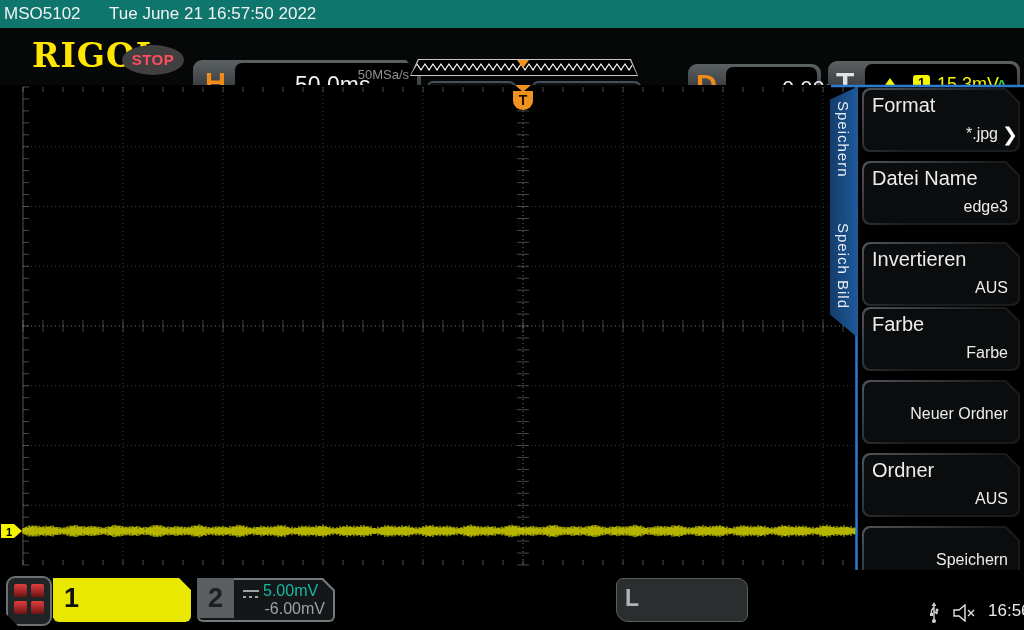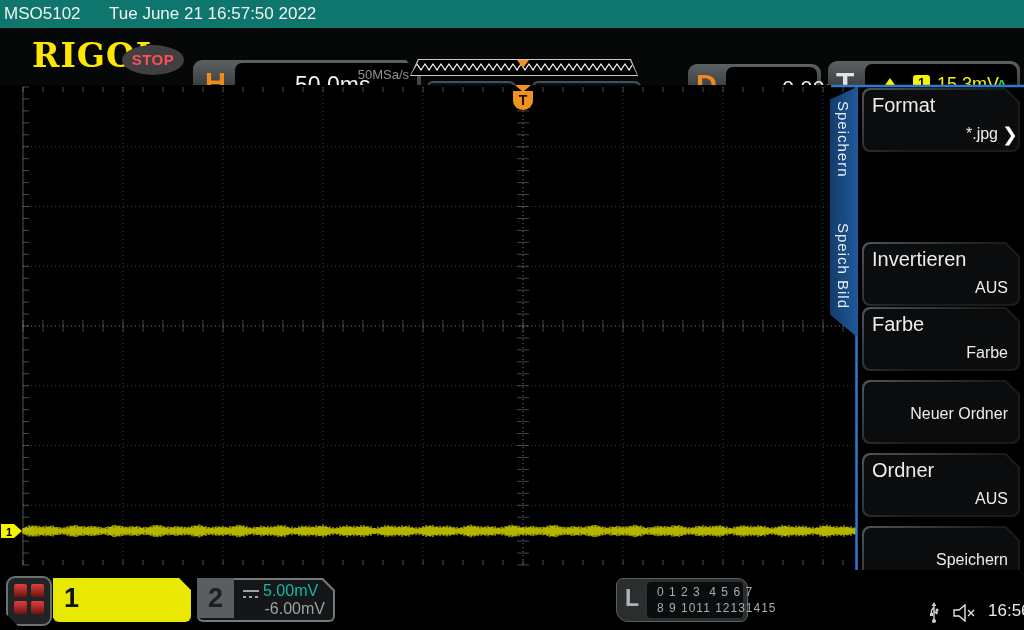--- a/index.html
+++ b/index.html
@@ -429,20 +429,25 @@
     <div id="tab-speichern" class="tab-label">Speichern</div>
     <div id="tab-speichbild" class="tab-label">Speich Bild</div>
   </div>
 
   <div class="mi" style="top:88px">
     <div class="mi-in"></div>
     <span class="mi-label">Format</span>
     <span class="mi-value" style="right:22px">*.jpg</span>
     <span class="mi-chevron">❯</span>
   </div>
+  <div class="mi" style="top:161px">
+    <div class="mi-in"></div>
+    <span class="mi-label">Datei Name</span>
+    <span class="mi-value">edge3</span>
+  </div>
   <div class="mi" style="top:242px">
     <div class="mi-in"></div>
     <span class="mi-label">Invertieren</span>
     <span class="mi-value">AUS</span>
   </div>
   <div class="mi" style="top:307px">
     <div class="mi-in"></div>
     <span class="mi-label">Farbe</span>
     <span class="mi-value">Farbe</span>
   </div>
@@ -478,24 +483,20 @@
       <div class="ch-in">
         <span class="dc-icon"></span>
         <span class="ch-scale">5.00mV</span>
         <span class="ch-offset">-6.00mV</span>
       </div>
       <div class="ch-num">2</div>
     </div>
 
     <div id="la-block">
       <span id="la-letter">L</span>
-      <div id="la-in">
-        <div id="la-row1" class="la-row">0 1 2 3  4 5 6 7</div>
-        <div id="la-row2" class="la-row">8 9 1011 12131415</div>
-      </div>
     </div>
 
     <svg id="usb-icon" width="16" height="22">
       <path d="M8,19 V3 M8,5 L5.5,8.5 M8,9 L11,12 M5.5,8.5 L5.5,11 M11,12 L11,9" stroke="#cfd3d5" stroke-width="1.4" fill="none"></path>
       <polygon points="8,0 5.7,4 10.3,4" fill="#cfd3d5"></polygon>
       <circle cx="8" cy="19" r="2" fill="#cfd3d5"></circle>
       <rect x="4" y="11" width="3" height="3" fill="#cfd3d5"></rect>
       <circle cx="11" cy="8" r="1.5" fill="#cfd3d5"></circle>
     </svg>
     <svg id="spk-icon" width="26" height="18">

